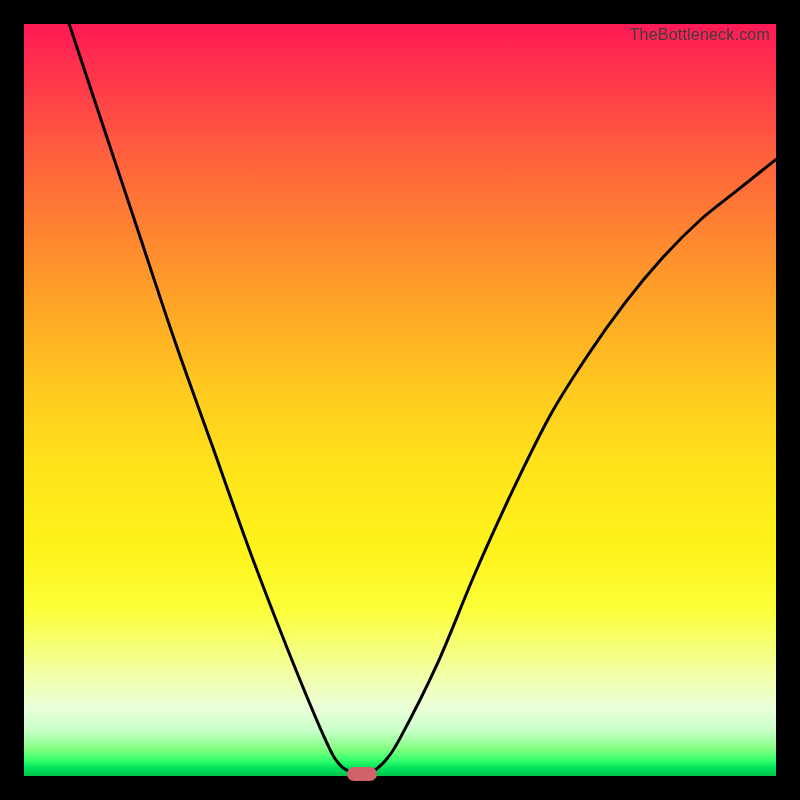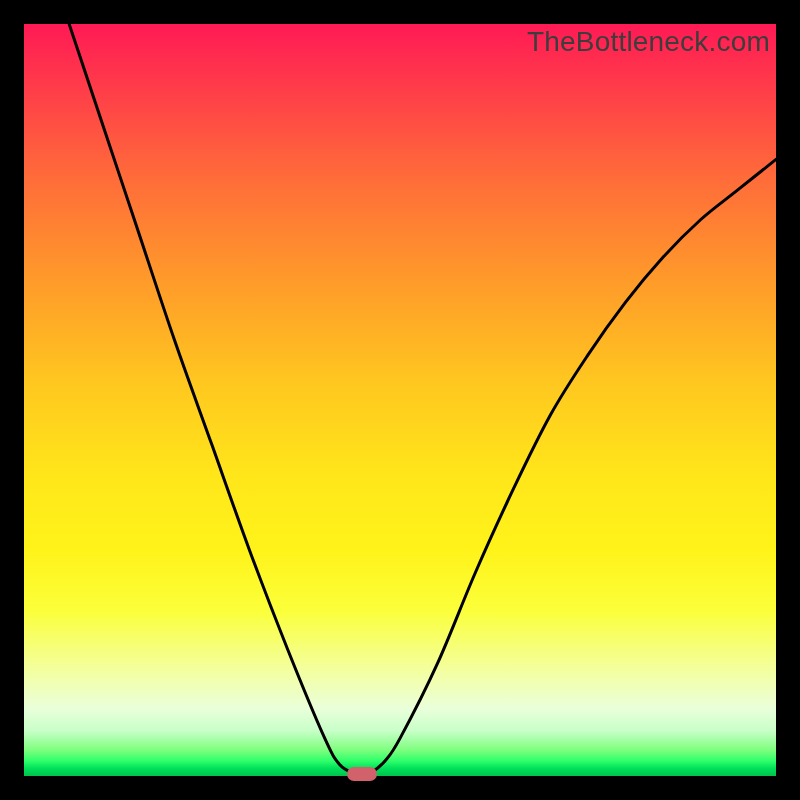--- a/index.html
+++ b/index.html
@@ -40,21 +40,21 @@
       #7fff7f 96.5%,
       #2eff6a 98%,
       #00e05a 99%,
       #00c44a 100%
     );
   }
   .watermark {
     position: absolute;
     top: 2px;
     right: 6px;
-    font-size: 28px;
+    font-size: 16px;
     color: #3d3d3d;
     font-weight: 500;
     letter-spacing: 0.2px;
     user-select: none;
   }
   svg.curve {
     position: absolute;
     left: 0;
     top: 0;
     width: 752px;

